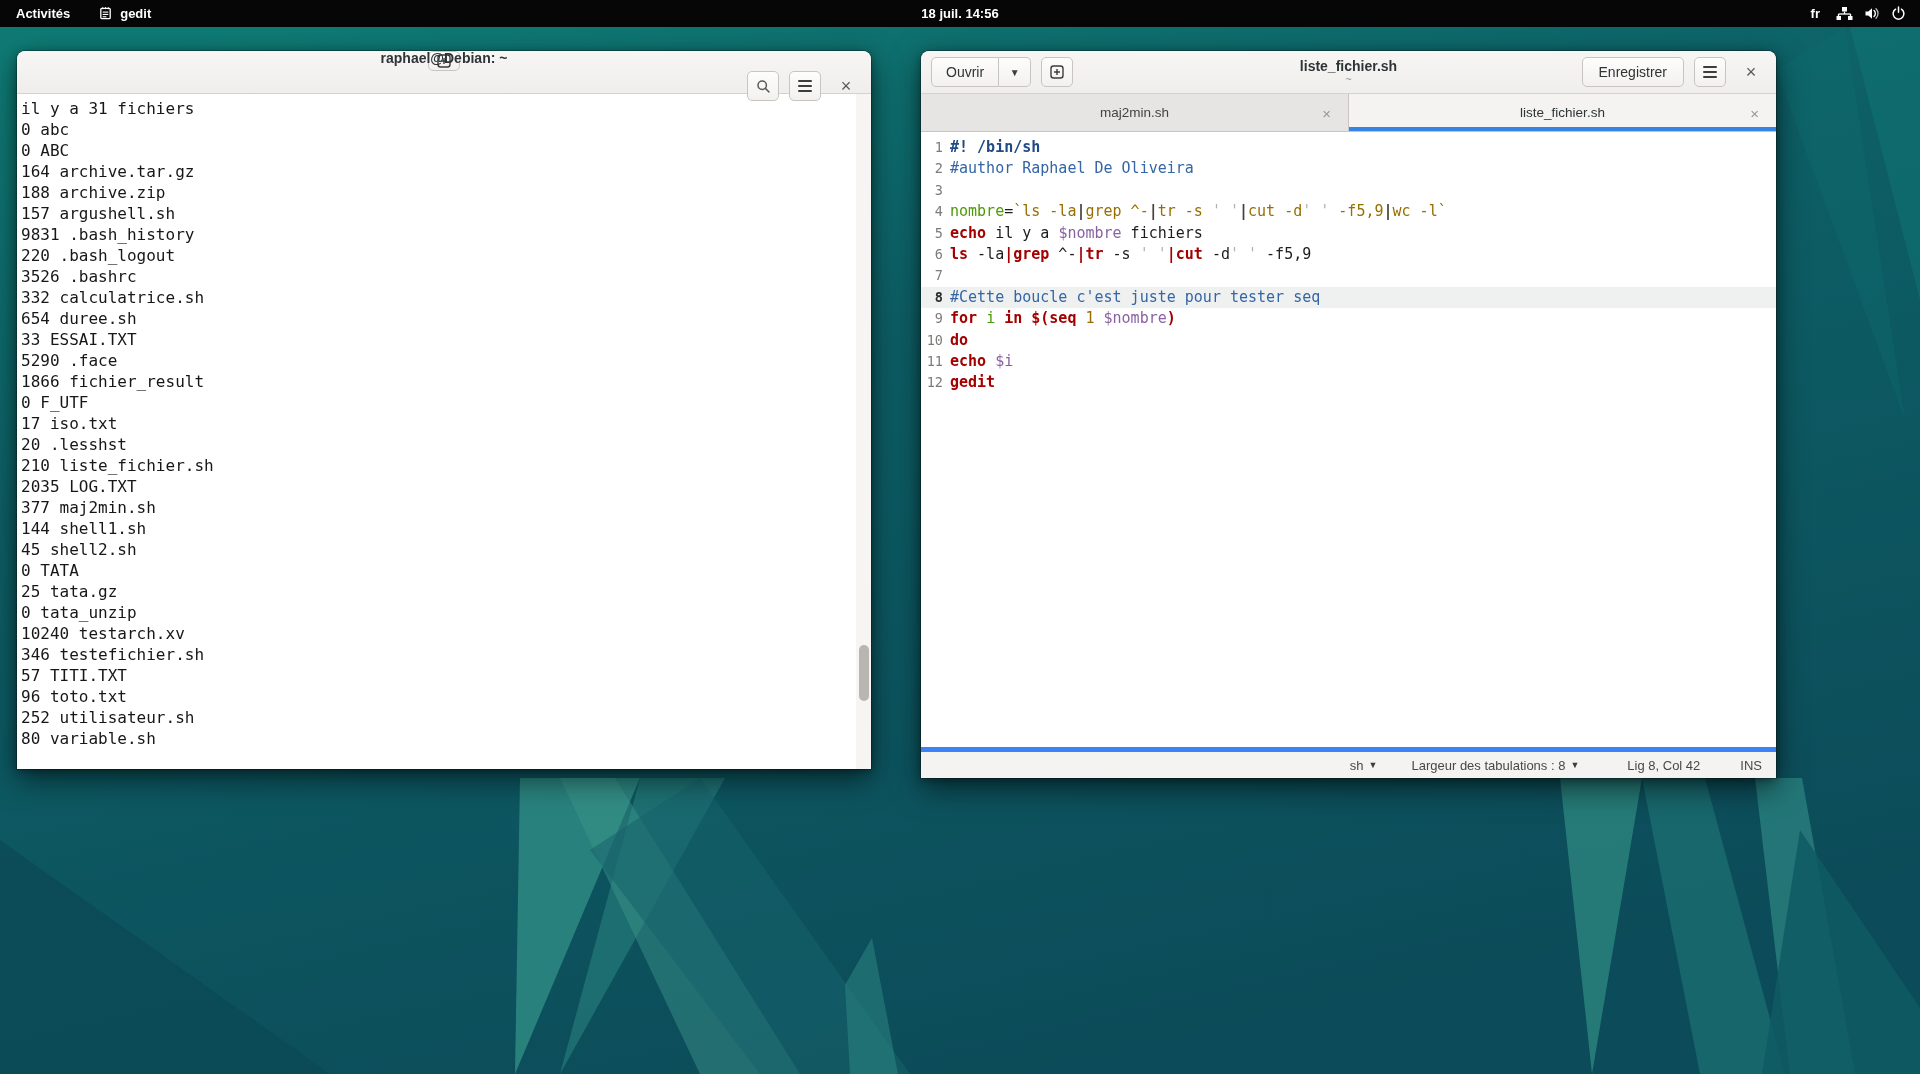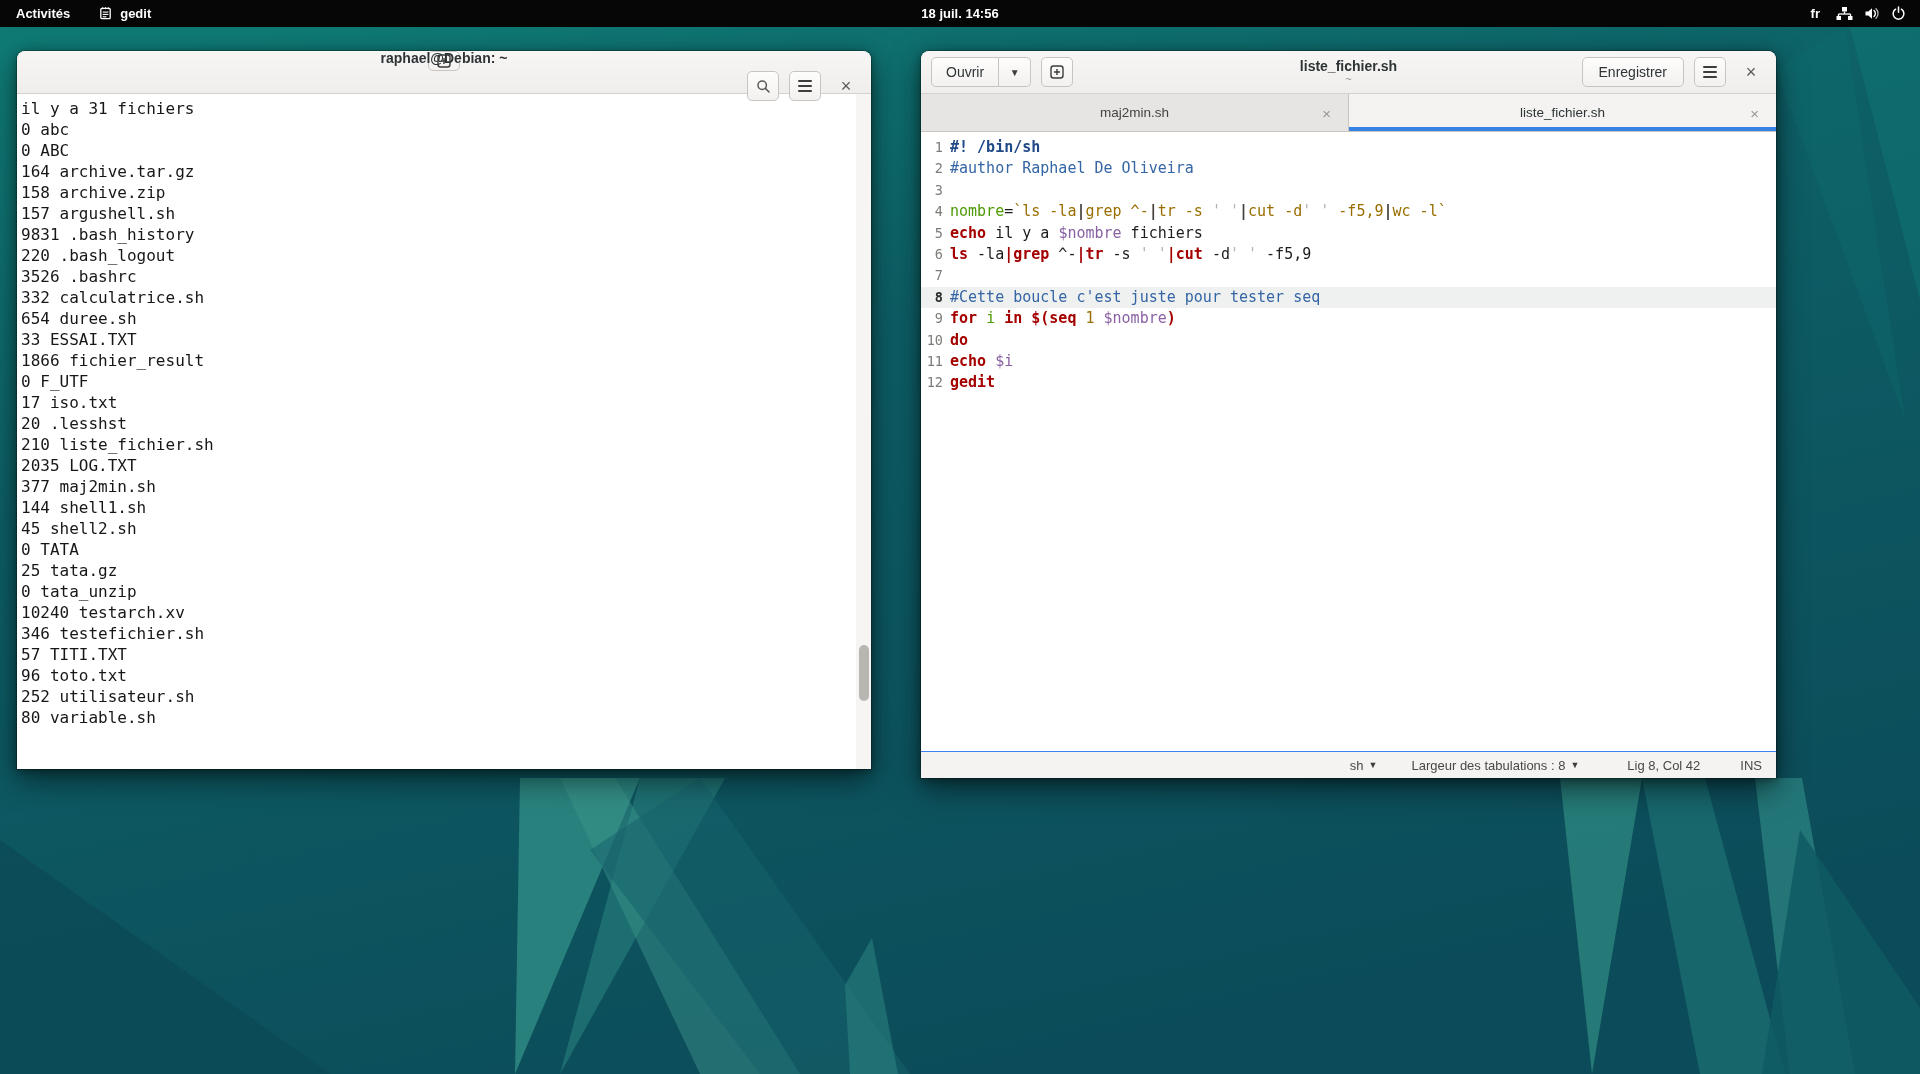--- a/index.html
+++ b/index.html
@@ -87,21 +87,21 @@
   }
   .code-line{display:flex;white-space:pre;}
   .code-line.current{background:#eff0f0;}
   .ln{
     flex:0 0 22px;text-align:right;padding-right:7px;color:#7d7b78;
     font-size:13.5px;line-height:21.4px;user-select:none;
   }
   .code-line.current .ln{color:#2b2b2b;font-weight:700;}
   
   #statusbar{
-    height:26px;flex:0 0 auto;background:#f4f3f2;border-top:1px solid #3b82f6;
+    height:26px;flex:0 0 auto;background:#f4f3f2;border-top:5px solid #3b82f6;
     display:flex;align-items:center;justify-content:flex-end;gap:34px;
     font-size:13px;color:#4a4845;padding:0 14px;
   }
   .sb-item{display:flex;align-items:center;gap:5px;cursor:default;}
   .sb-caret{font-size:9px;color:#3d3d3d;}
   .hamburger{display:inline-flex;flex-direction:column;gap:3px;}
   .hamburger i{display:block;width:14px;height:2px;background:#3d3d3d;border-radius:1px;}
 </style>
 <style>.tok-shebang{color:#204a87;font-weight:bold;}.tok-comment{color:#3465a4;}.tok-kw{color:#a40000;font-weight:bold;}.tok-subshell{color:#996e00;}.tok-op{color:#45403b;font-weight:bold;}.tok-varset{color:#4e9a06;}.tok-var{color:#8a62a3;}.tok-num{color:#996e00;}.tok-quote{color:#b4b2ae;}.tok-plain{color:#1c1c1c;}</style></head>
 <body>
@@ -203,28 +203,29 @@
         <span class="hb-x">×</span>
       </button>
     </div>
   </div>
   <div id="term-body">
     <div id="term-lines">
         <div class="t-line">il y a 31 fichiers</div>
         <div class="t-line">0 abc</div>
         <div class="t-line">0 ABC</div>
         <div class="t-line">164 archive.tar.gz</div>
-        <div class="t-line">158 archive.zip</div>
+        <div class="t-line">188 archive.zip</div>
         <div class="t-line">157 argushell.sh</div>
         <div class="t-line">9831 .bash_history</div>
         <div class="t-line">220 .bash_logout</div>
         <div class="t-line">3526 .bashrc</div>
         <div class="t-line">332 calculatrice.sh</div>
         <div class="t-line">654 duree.sh</div>
         <div class="t-line">33 ESSAI.TXT</div>
+        <div class="t-line">5290 .face</div>
         <div class="t-line">1866 fichier_result</div>
         <div class="t-line">0 F_UTF</div>
         <div class="t-line">17 iso.txt</div>
         <div class="t-line">20 .lesshst</div>
         <div class="t-line">210 liste_fichier.sh</div>
         <div class="t-line">2035 LOG.TXT</div>
         <div class="t-line">377 maj2min.sh</div>
         <div class="t-line">144 shell1.sh</div>
         <div class="t-line">45 shell2.sh</div>
         <div class="t-line">0 TATA</div>

